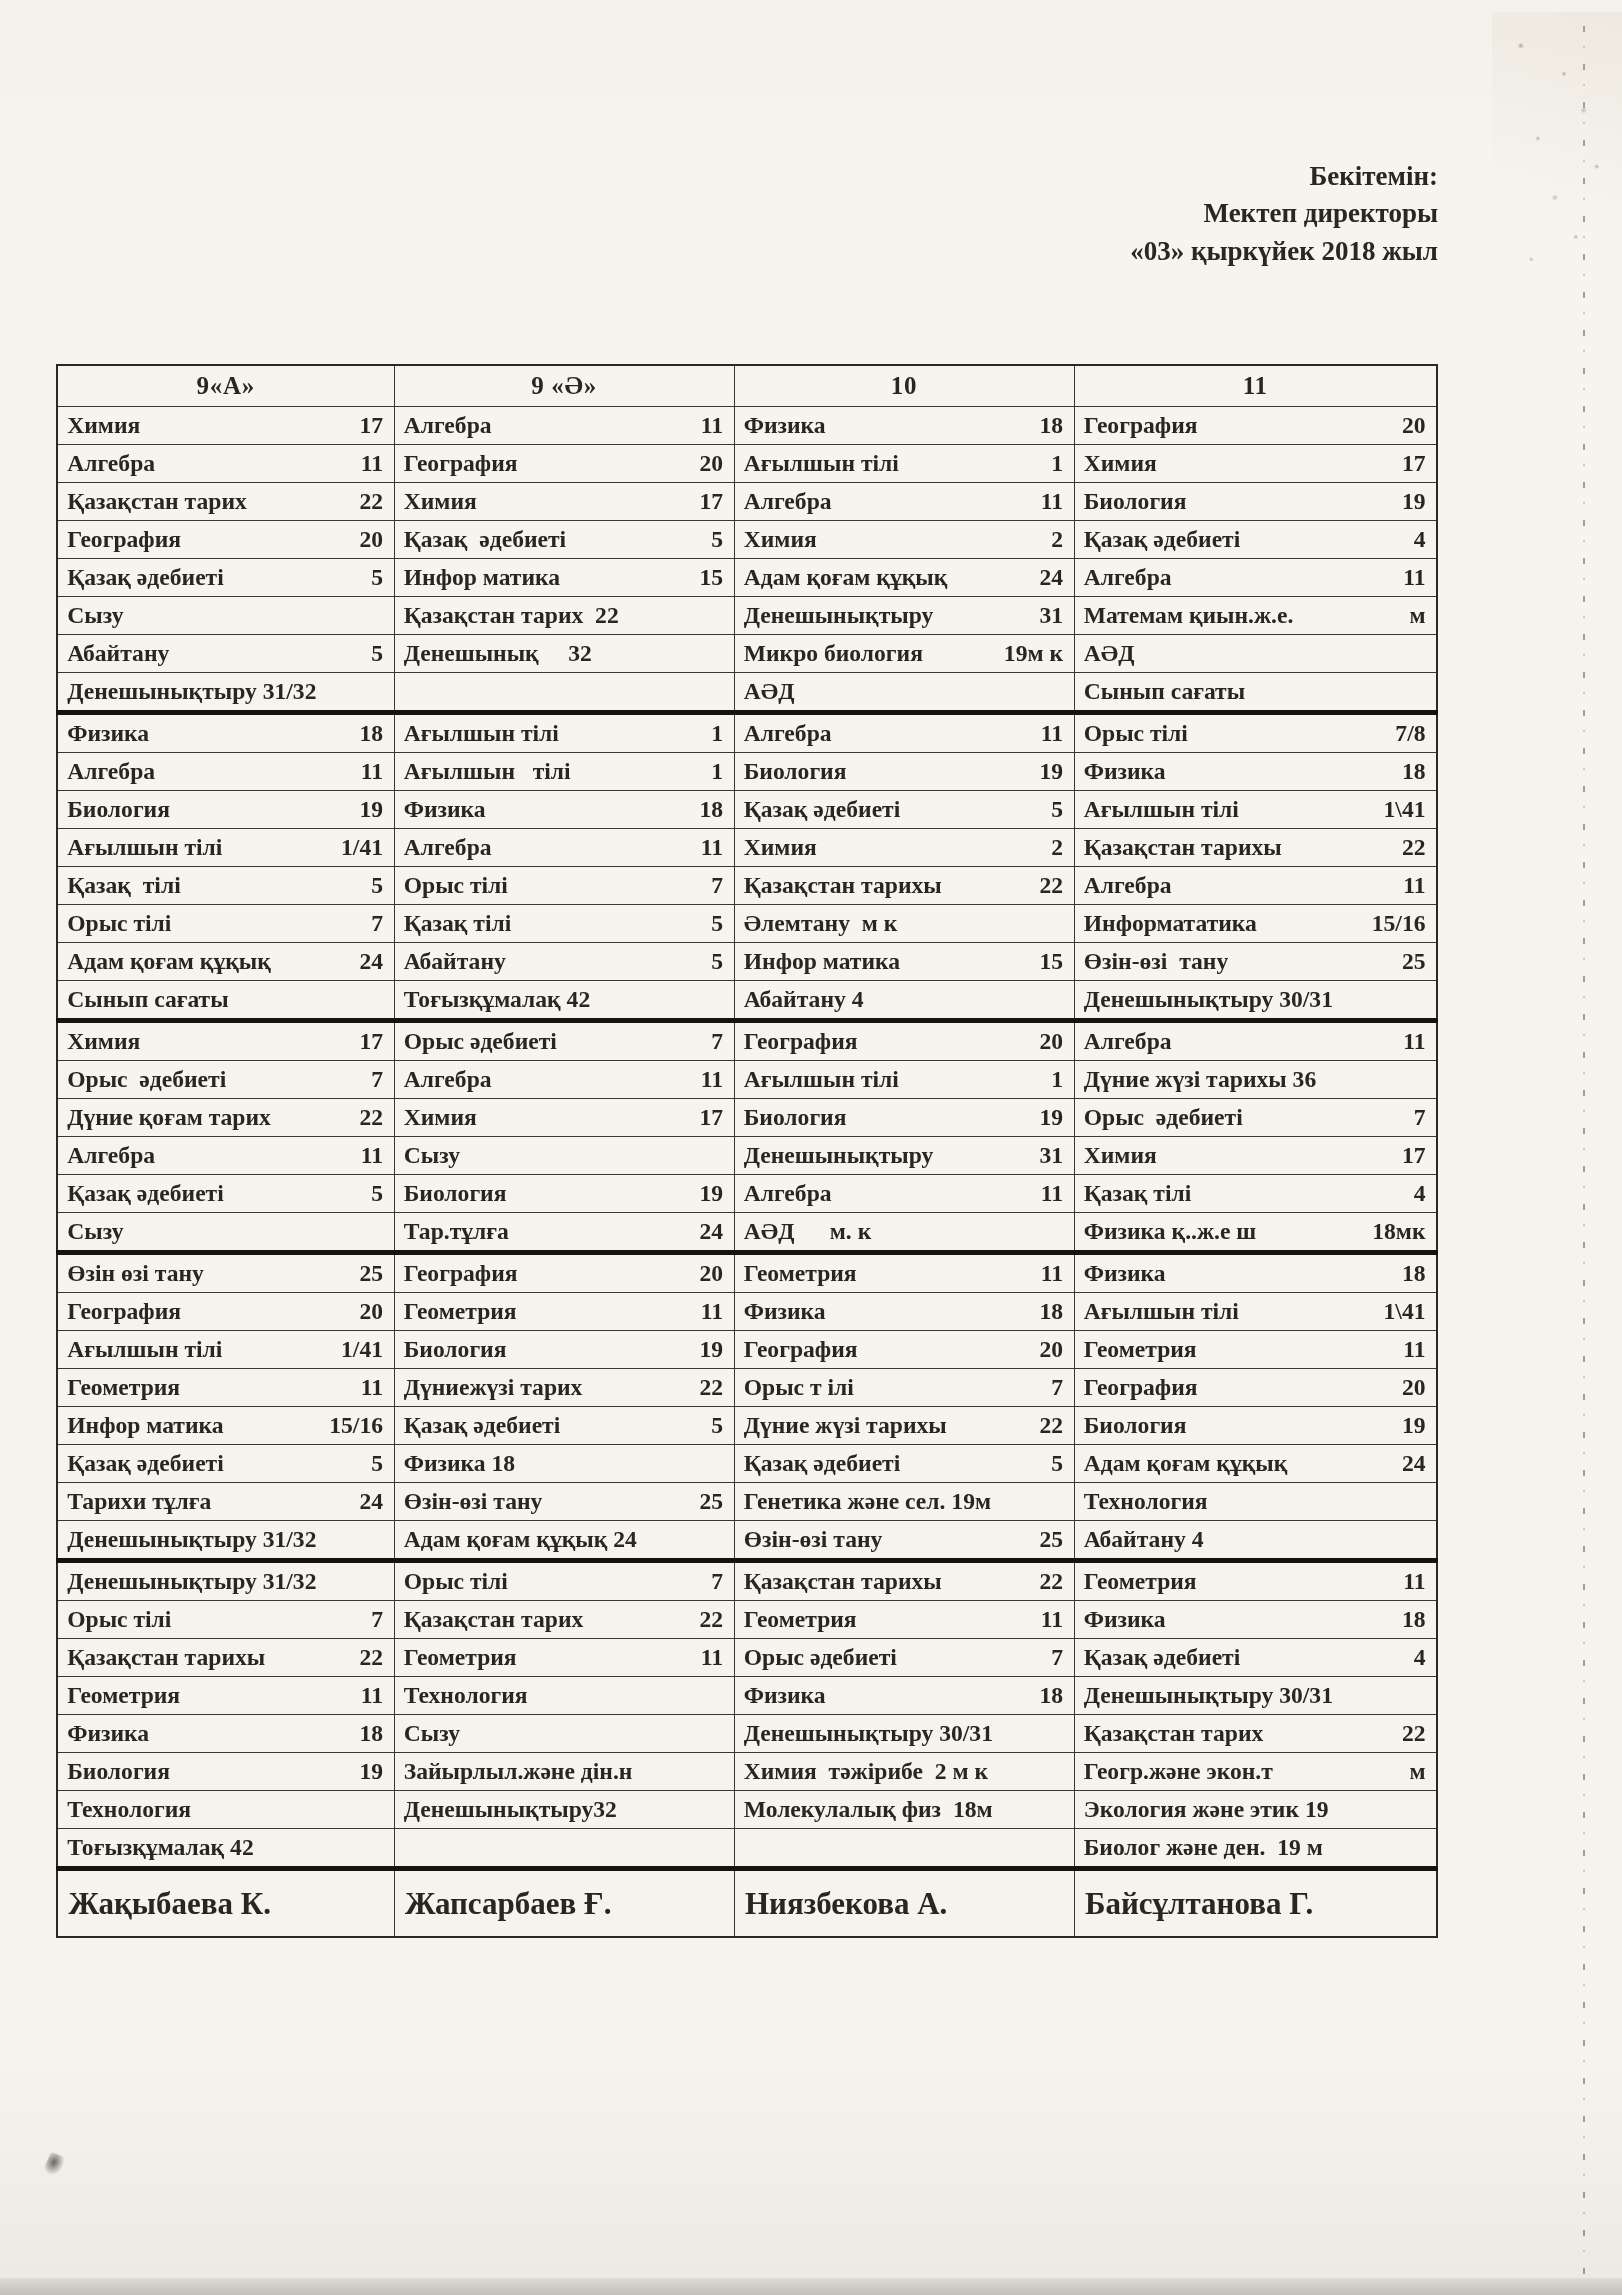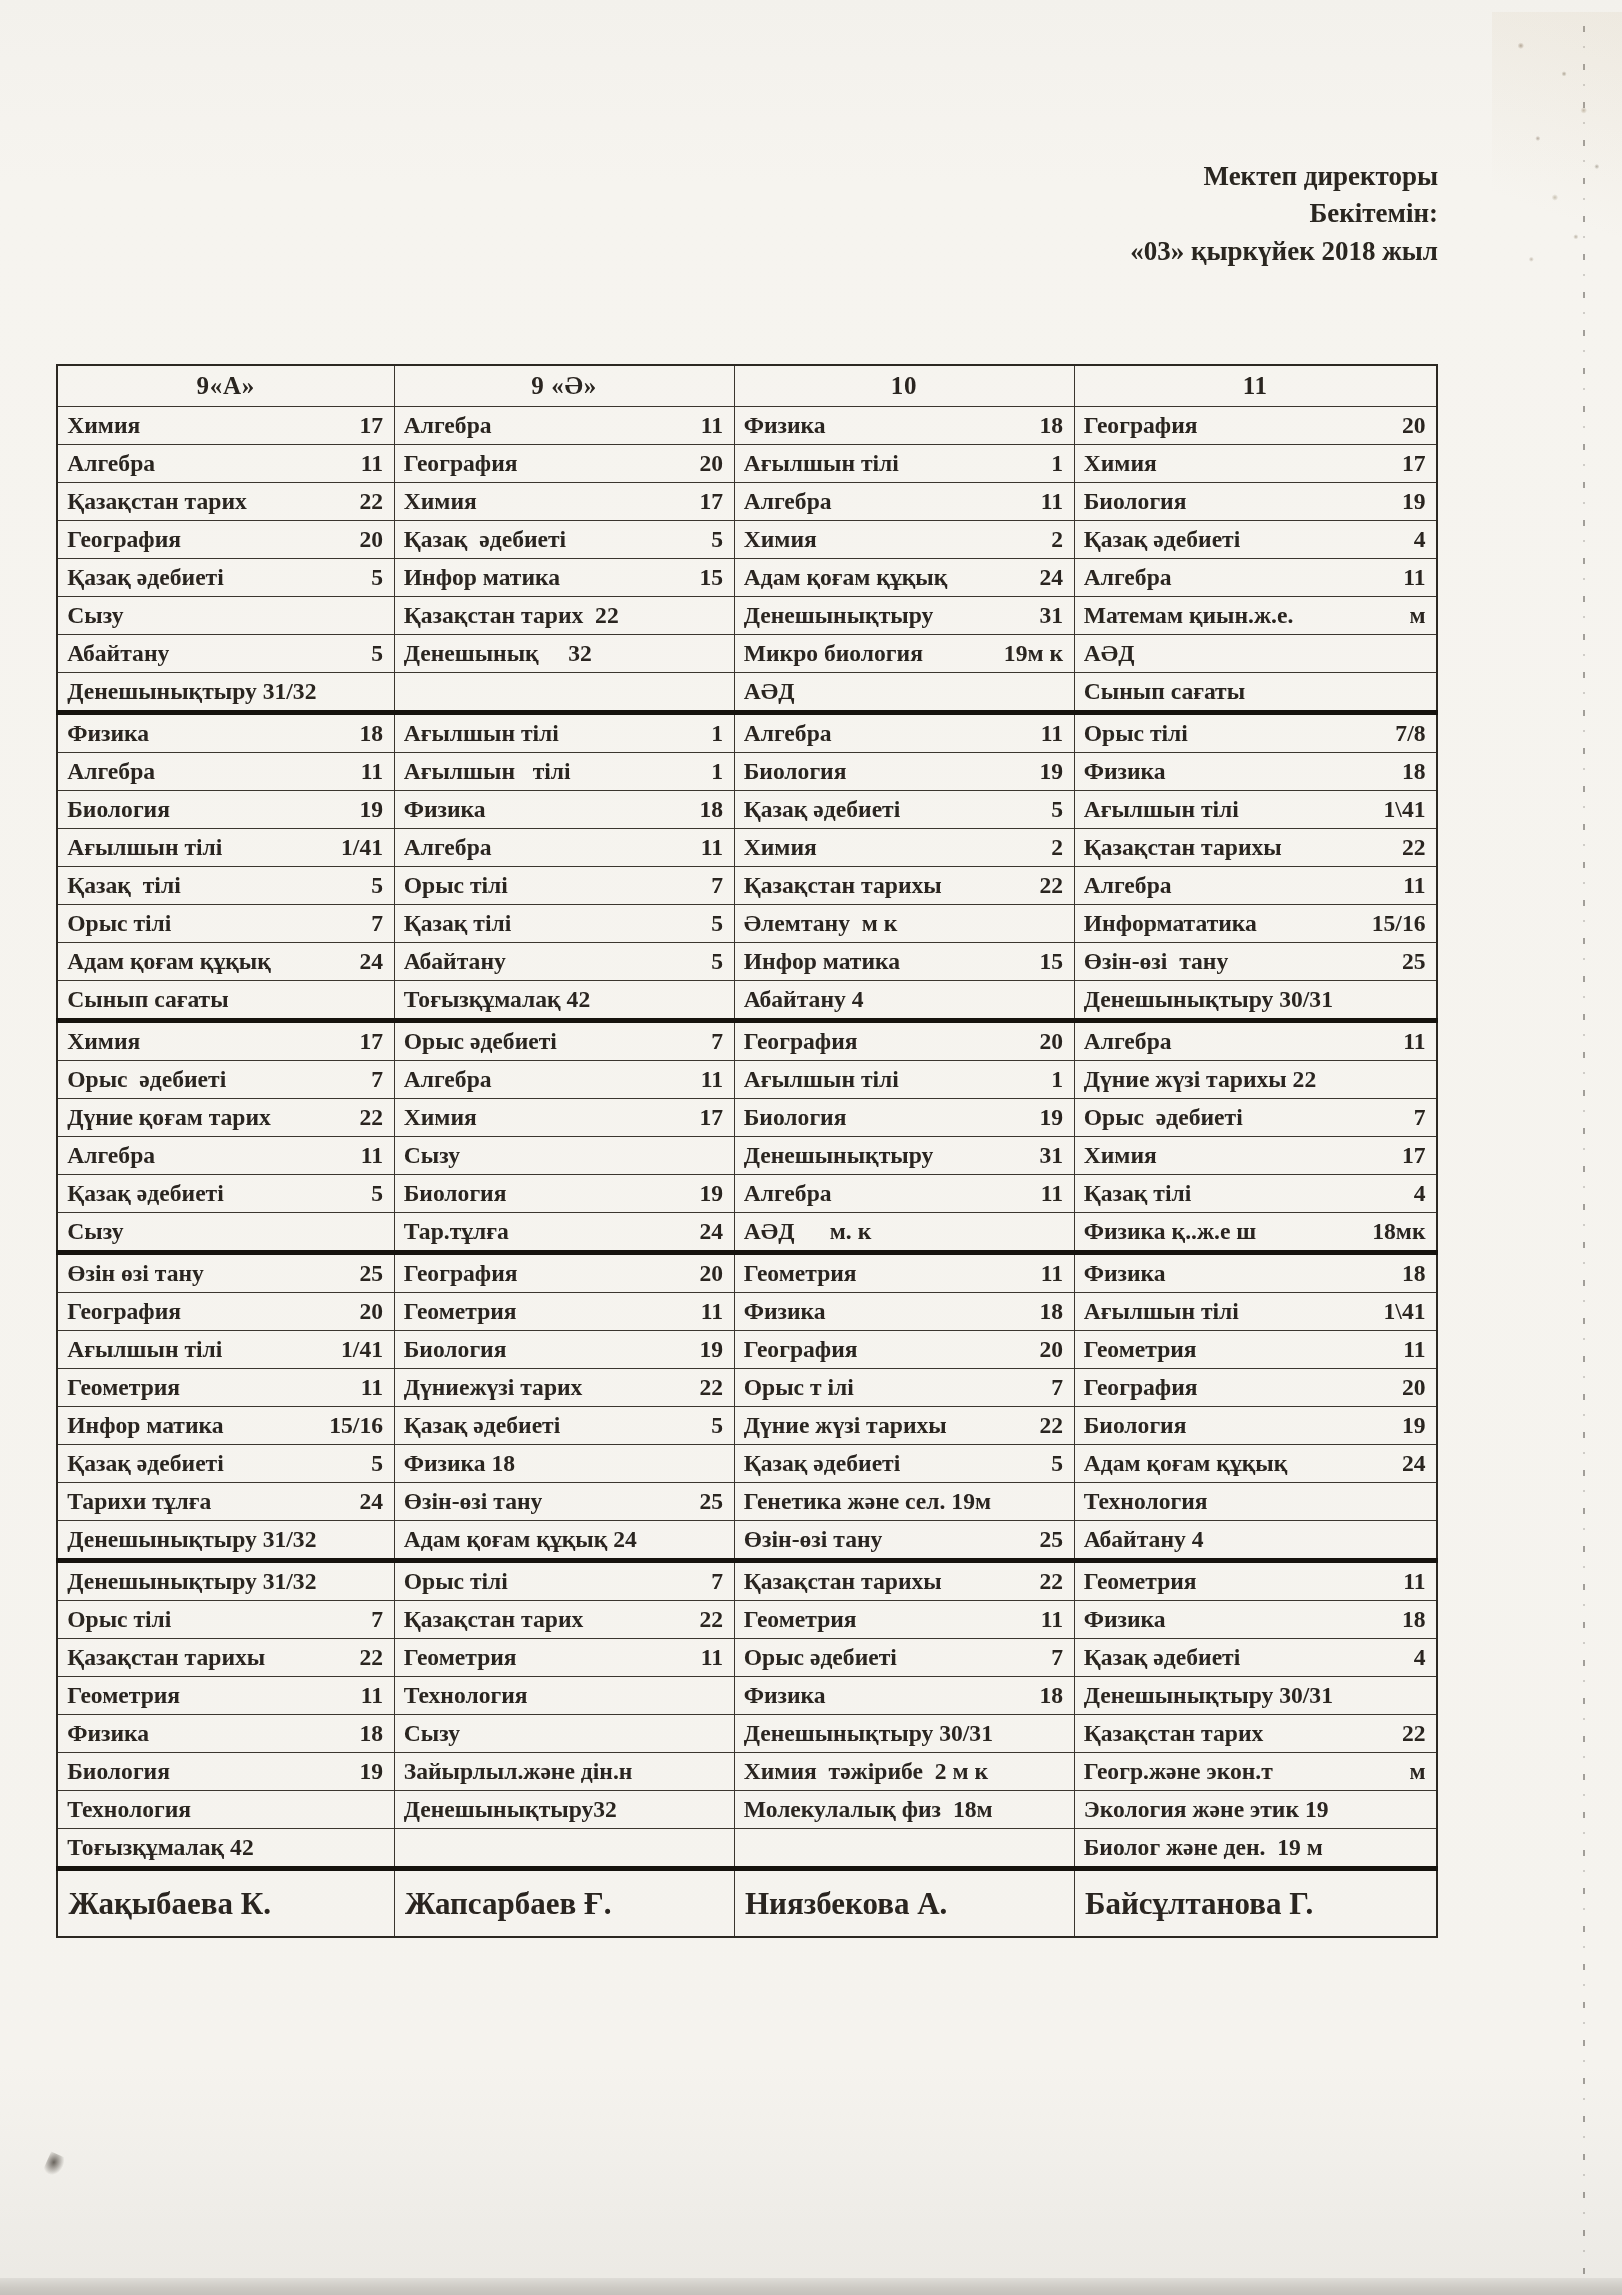--- a/index.html
+++ b/index.html
@@ -76,22 +76,22 @@
   .scan-mark-bl{
     position:absolute;left:46px;top:2154px;width:17px;height:22px;
     background:radial-gradient(ellipse at 40% 40%, rgba(60,54,46,.75), rgba(60,54,46,0) 70%);
     transform:rotate(24deg);
   }
 </style>
 </head>
 <body>
 
 <div class="approval">
+  <div>Бекітемін:</div>
   <div>Мектеп директоры</div>
-  <div>Бекітемін:</div>
   <div>«03» қыркүйек 2018 жыл</div>
 </div>
 
 <table class="schedule">
   <colgroup>
     <col class="c1">
       <col class="c2">
       <col class="c3">
       <col class="c4">
   </colgroup>
@@ -207,21 +207,21 @@
       <tr>
         <td><span class="room">17</span><span class="subj">Химия</span></td>
         <td><span class="room">7</span><span class="subj">Орыс әдебиеті</span></td>
         <td><span class="room">20</span><span class="subj">География</span></td>
         <td><span class="room">11</span><span class="subj">Алгебра</span></td>
       </tr>
       <tr>
         <td><span class="room">7</span><span class="subj">Орыс  әдебиеті</span></td>
         <td><span class="room">11</span><span class="subj">Алгебра</span></td>
         <td><span class="room">1</span><span class="subj">Ағылшын тілі</span></td>
-        <td><span class="room"></span><span class="subj">Дүние жүзі тарихы 22</span></td>
+        <td><span class="room"></span><span class="subj">Дүние жүзі тарихы 36</span></td>
       </tr>
       <tr>
         <td><span class="room">22</span><span class="subj">Дүние қоғам тарих</span></td>
         <td><span class="room">17</span><span class="subj">Химия</span></td>
         <td><span class="room">19</span><span class="subj">Биология</span></td>
         <td><span class="room">7</span><span class="subj">Орыс  әдебиеті</span></td>
       </tr>
       <tr>
         <td><span class="room">11</span><span class="subj">Алгебра</span></td>
         <td><span class="room"></span><span class="subj">Сызу</span></td>

